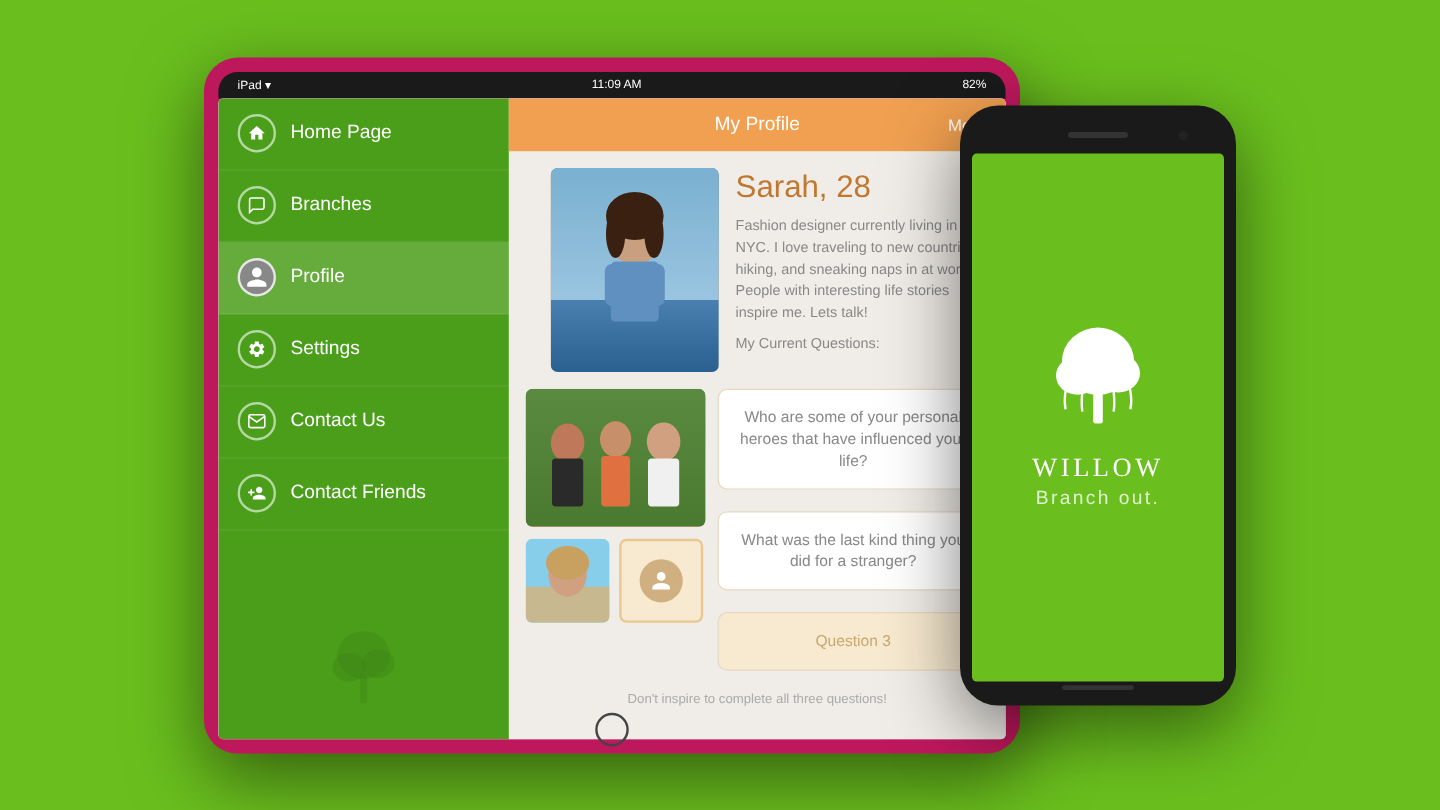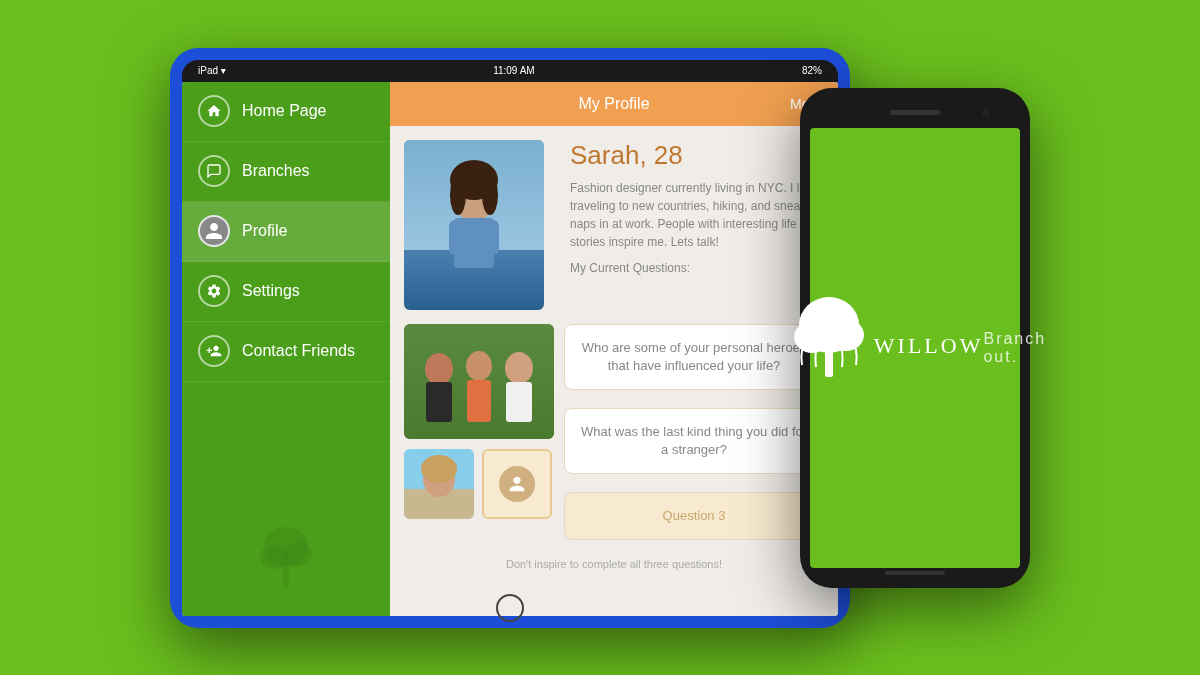--- a/index.html
+++ b/index.html
@@ -12,21 +12,21 @@
       justify-content: center;
       font-family: 'Helvetica Neue', Arial, sans-serif;
       overflow: hidden;
       position: relative;
     }
 
     
     .ipad {
       width: 680px;
       height: 580px;
-      background: #1d4ed8;
+      background: #be185d;
       border-radius: 28px;
       padding: 12px;
       position: relative;
       z-index: 2;
       box-shadow: 0 20px 60px rgba(0,0,0,0.5);
       margin-right: -40px;
     }
 
     .ipad-status-bar {
       height: 22px;
@@ -44,21 +44,21 @@
       background: #fff;
       width: 100%;
       height: calc(100% - 22px);
       border-radius: 4px;
       display: flex;
       overflow: hidden;
     }
 
     
     .sidebar {
-      width: 208px;
+      width: 242px;
       background: #4a9e1a;
       flex-shrink: 0;
       padding: 0;
       position: relative;
     }
 
     .sidebar-item {
       display: flex;
       align-items: center;
       padding: 0 16px;
@@ -139,22 +139,23 @@
 
     .profile-content {
       flex: 1;
       padding: 14px;
       overflow-y: auto;
       background: #f0ede8;
     }
 
     .profile-top {
       display: flex;
-      gap: 26px;
+      gap: 14px;
       margin-bottom: 14px;
+      margin-left: 21px;
     }
 
     .profile-photo-main {
       width: 140px;
       height: 170px;
       border-radius: 6px;
       overflow: hidden;
       flex-shrink: 0;
       background: #999;
     }
@@ -269,21 +270,21 @@
       border-radius: 50%;
       position: absolute;
       right: 30px;
     }
 
     .iphone-screen {
       background: #6abf1e;
       height: calc(100% - 40px);
       border-radius: 4px;
       display: flex;
-      flex-direction: row;
+      flex-direction: column;
       align-items: center;
       justify-content: center;
       padding: 20px;
     }
 
     .willow-tree-icon {
       width: 90px;
       height: 90px;
       margin-bottom: 16px;
     }
@@ -393,20 +394,29 @@
 
       <div class="sidebar-item">
         <div class="sidebar-icon">
           <svg width="16" height="16" viewBox="0 0 24 24" fill="white">
             <path d="M19.14,12.94c0.04-0.3,0.06-0.61,0.06-0.94c0-0.32-0.02-0.64-0.07-0.94l2.03-1.58c0.18-0.14,0.23-0.41,0.12-0.61 l-1.92-3.32c-0.12-0.22-0.37-0.29-0.59-0.22l-2.39,0.96c-0.5-0.38-1.03-0.7-1.62-0.94L14.4,2.81c-0.04-0.24-0.24-0.41-0.48-0.41 h-3.84c-0.24,0-0.43,0.17-0.47,0.41L9.25,5.35C8.66,5.59,8.12,5.92,7.63,6.29L5.24,5.33c-0.22-0.08-0.47,0-0.59,0.22L2.74,8.87 C2.62,9.08,2.66,9.34,2.86,9.48l2.03,1.58C4.84,11.36,4.8,11.69,4.8,12s0.02,0.64,0.07,0.94l-2.03,1.58 c-0.18,0.14-0.23,0.41-0.12,0.61l1.92,3.32c0.12,0.22,0.37,0.29,0.59,0.22l2.39-0.96c0.5,0.38,1.03,0.7,1.62,0.94l0.36,2.54 c0.05,0.24,0.24,0.41,0.48,0.41h3.84c0.24,0,0.44-0.17,0.47-0.41l0.36-2.54c0.59-0.24,1.13-0.56,1.62-0.94l2.39,0.96 c0.22,0.08,0.47,0,0.59-0.22l1.92-3.32c0.12-0.22,0.07-0.47-0.12-0.61L19.14,12.94z M12,15.6c-1.98,0-3.6-1.62-3.6-3.6 s1.62-3.6,3.6-3.6s3.6,1.62,3.6,3.6S13.98,15.6,12,15.6z"></path>
           </svg>
         </div>
         <span class="sidebar-label">Settings</span>
       </div>
 
+      <div class="sidebar-item">
+        <div class="sidebar-icon">
+          <svg width="16" height="16" viewBox="0 0 24 24" fill="none" stroke="white" stroke-width="2">
+            <path d="M4 4h16c1.1 0 2 .9 2 2v12c0 1.1-.9 2-2 2H4c-1.1 0-2-.9-2-2V6c0-1.1.9-2 2-2z"></path>
+            <polyline points="22,6 12,13 2,6"></polyline>
+          </svg>
+        </div>
+        <span class="sidebar-label">Contact Us</span>
+      </div>
 
       <div class="sidebar-item">
         <div class="sidebar-icon">
           <svg width="16" height="16" viewBox="0 0 24 24" fill="white">
             <path d="M15 12c2.21 0 4-1.79 4-4s-1.79-4-4-4-4 1.79-4 4 1.79 4 4 4zm-9-2V7H4v3H1v2h3v3h2v-3h3v-2H6zm9 4c-2.67 0-8 1.34-8 4v2h16v-2c0-2.66-5.33-4-8-4z"></path>
           </svg>
         </div>
         <span class="sidebar-label">Contact Friends</span>
       </div>
 

